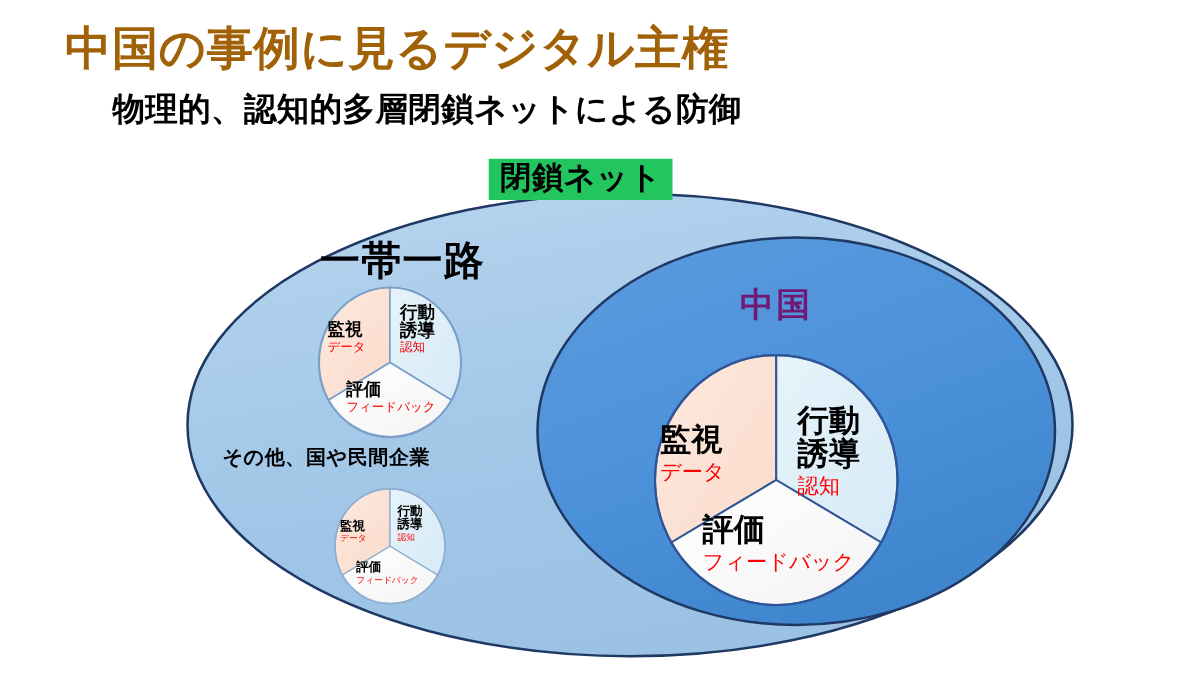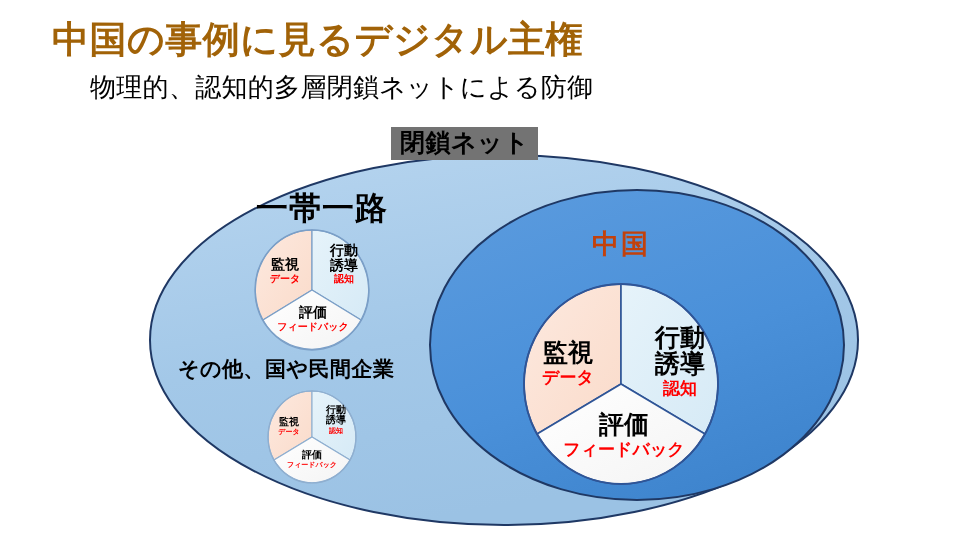--- a/index.html
+++ b/index.html
@@ -32,21 +32,21 @@
     letter-spacing: 0.5px;
     line-height: 1.08;
     white-space: nowrap;
     color: #a16207;
   }
   #sub-title {
     position: absolute;
     left: 90px;
     top: 74px;
     font-size: 26px;
-    font-weight: normal;
+    font-weight: bold;
     letter-spacing: 0.3px;
     line-height: 1.08;
     white-space: nowrap;
     color: #000;
   }
 
   
   #diagram {
     position: absolute;
     left: 0;
@@ -63,59 +63,58 @@
     position: absolute;
     white-space: nowrap;
     font-weight: bold;
     color: #000;
     line-height: 1.0;
   }
   #label-closed-net {
     left: 391px;
     top: 127px;
     font-size: 25px;
-    background: #737373;
+    background: #22c55e;
     padding: 3px 9px 5px 9px;
     letter-spacing: 0.5px;
   }
   #label-belt-road {
     left: 256px;
     top: 192px;
     font-size: 32px;
     letter-spacing: 1px;
   }
   #label-others {
     left: 178px;
     top: 359px;
-    font-size: 21px;
+    font-size: 16px;
     letter-spacing: 0.5px;
   }
   #label-china {
     left: 592px;
     top: 231px;
     font-size: 27px;
-    color: #c2410c;
+    color: #701a75;
     letter-spacing: 2px;
   }
 
   
   .pie-text {
     position: absolute;
-    text-align: center;
     white-space: nowrap;
     line-height: 1.04;
   }
   .pie-text .jp-main {
     display: block;
     font-weight: bold;
     color: #000000;
   }
   .pie-text .jp-sub {
     display: block;
-    font-weight: bold;
+    font-weight: normal;
     color: #FF0000;
     font-family: "Liberation Sans", "DejaVu Sans", sans-serif;
   }
 
   
   .pie-lg .jp-main { font-size: 25px; }
   .pie-lg .jp-sub  { font-size: 17px; margin-top: 3px; }
 
   
   .pie-md .jp-main { font-size: 14px; }

